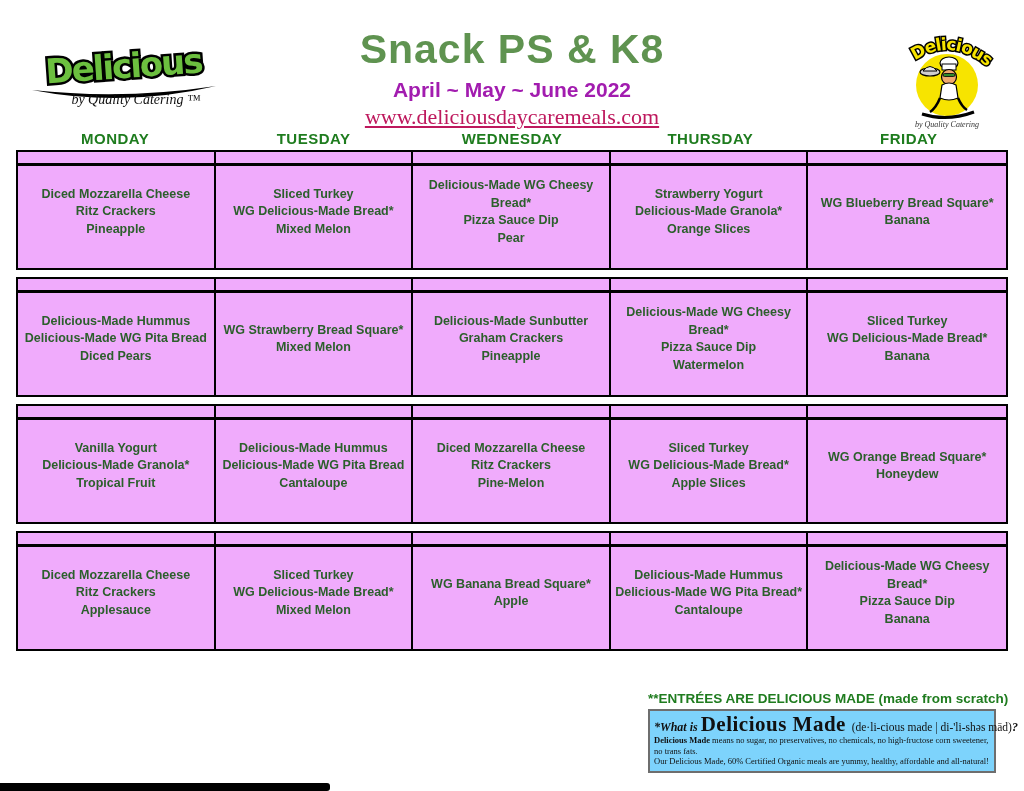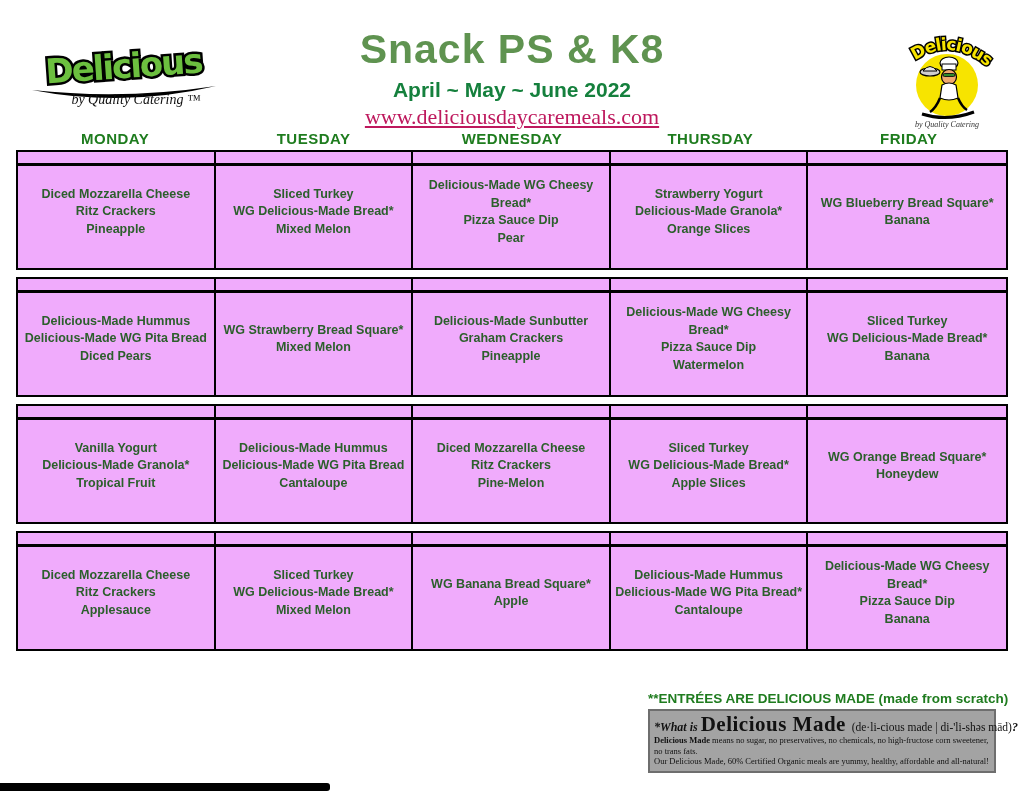--- a/index.html
+++ b/index.html
@@ -4,21 +4,21 @@
 <style>
   * { margin:0; padding:0; box-sizing:border-box; }
   html,body { width:1024px; height:791px; }
   body { font-family:"Liberation Sans", sans-serif; background:#ffffff; }
   .page { position:relative; width:1024px; height:791px; background:#fff; overflow:hidden; }
 
   
   .logo-left { position:absolute; left:24px; top:34px; width:200px; height:86px; }
   .title-wrap { position:absolute; left:262px; top:28px; width:500px; text-align:center; }
   .page-title { font-size:41px; font-weight:bold; letter-spacing:1px; color:#5f9350; line-height:1.05; }
-  .page-subtitle { margin-top:7px; font-size:21px; font-weight:bold; color:#15803d; }
+  .page-subtitle { margin-top:7px; font-size:21px; font-weight:bold; color:#a21caf; }
   .page-url { margin-top:2px; font-family:"Liberation Serif", serif; font-size:22px; color:#be185d; text-decoration:underline; }
   .logo-right { position:absolute; right:22px; top:30px; width:110px; height:100px; }
 
   
   .day-header-row { position:absolute; left:16px; top:130px; width:992px; display:grid; grid-template-columns:repeat(5,1fr); }
   .day-header { text-align:center; font-weight:bold; font-size:15px; letter-spacing:0.5px; color:#1e7c1e; }
 
   
   .menu-grid { position:absolute; left:16px; top:150px; width:992px; }
   .week-block { border:2px solid #000; margin-bottom:7px; background:#f0abfc; }
@@ -29,21 +29,21 @@
   .menu-cell { border-right:2px solid #000; display:flex; flex-direction:column; justify-content:center; align-items:center; text-align:center; padding:2px 3px 12px 3px; }
   .menu-cell:last-child { border-right:none; }
   .menu-line { font-size:12.5px; font-weight:bold; color:#2c5f2c; line-height:1.4; }
 
   
   .footer-notes { position:absolute; left:85px; top:669px; }
   .footer-note { font-size:12.5px; font-weight:bold; color:#1a1a1a; line-height:1.45; }
   .footer-note.green { color:#2e8b2e; }
   .footer-right { position:absolute; left:648px; top:691px; width:348px; text-align:left; }
   .entrees-line { font-size:13.5px; font-weight:bold; color:#1f7c1f; margin-bottom:3px; white-space:nowrap; }
-  .made-box { border:2px solid #6e6e6e; background:#a3a3a3; padding:3px 4px 4px 4px; font-family:"Liberation Serif", serif; color:#111; }
+  .made-box { border:2px solid #6e6e6e; background:#7dd3fc; padding:3px 4px 4px 4px; font-family:"Liberation Serif", serif; color:#111; }
   .made-box-line1 { line-height:1.0; white-space:nowrap; }
   .made-prefix { font-size:12px; font-weight:bold; font-style:italic; }
   .made-brand { font-size:21px; font-weight:bold; letter-spacing:0.5px; }
   .made-pron { font-size:11.5px; }
   .made-q { font-size:12px; font-weight:bold; font-style:italic; }
   .made-small { font-size:8.5px; line-height:1.25; }
   .made-small b { font-weight:bold; }
 
   .bottom-bar { position:absolute; left:0; top:783px; width:330px; height:8px; background:#000; border-radius:0 3px 3px 0; }
 </style>

